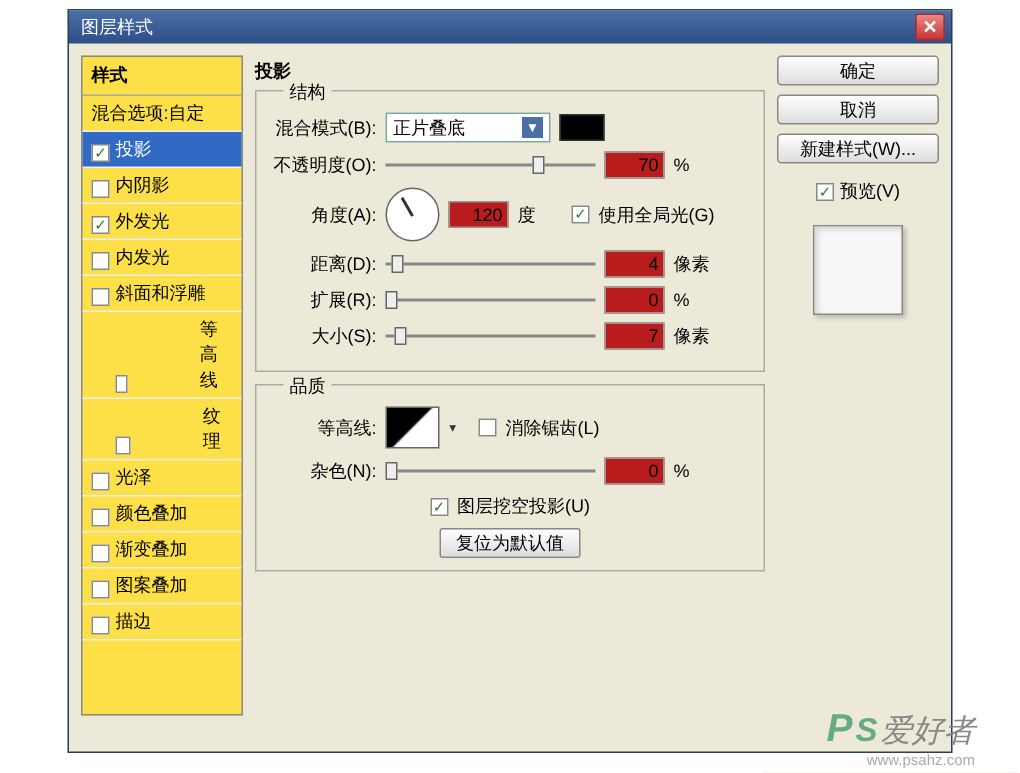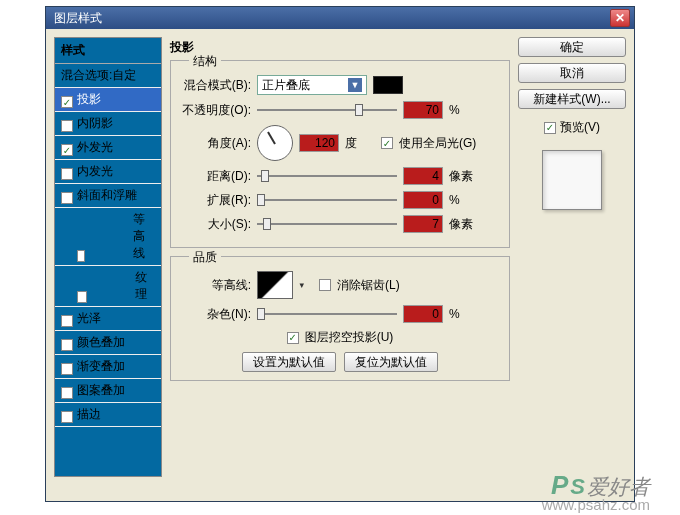--- a/index.html
+++ b/index.html
@@ -3,21 +3,21 @@
 <meta charset="utf-8">
 <style>
 * { box-sizing: border-box; margin: 0; padding: 0; font-family: "Microsoft YaHei", SimSun, sans-serif; font-size: 12px; }
 body { background: #fff; width: 680px; height: 515px; position: relative; }
 .window { position: absolute; left: 45px; top: 6px; width: 590px; height: 496px; border: 1px solid #2a3f5a; background: #ece9d8; }
 .titlebar { height: 22px; background: linear-gradient(#4b6fa7, #2d4e85); display: flex; align-items: center; padding: 0 4px; color: #fff; }
 .titlebar .title { flex: 1; padding-left: 4px; }
 .titlebar .closebtn { width: 20px; height: 18px; background: linear-gradient(#e88, #c33); border: 1px solid #933; color: #fff; display: flex; align-items: center; justify-content: center; border-radius: 2px; cursor: pointer; font-weight: bold; }
 .body { display: flex; padding: 8px; gap: 8px; height: calc(100% - 22px); }
 .left-col { width: 108px; }
-.styles-box { border: 1px solid #888; background: #0369a1; height: 440px; }
+.styles-box { border: 1px solid #888; background: #fde047; height: 440px; }
 .styles-head { border-bottom: 1px solid #aaa; padding: 4px 6px; font-weight: bold; }
 .styles-list { }
 .style-item { display: flex; align-items: flex-end; padding: 3px 6px; gap: 4px; border-bottom: 1px solid #eee; cursor: pointer; }
 .style-item.selected { background: #316ac5; color: #fff; }
 .style-item.sub { padding-left: 22px; gap: 48px; }
 .cb { width: 12px; height: 12px; border: 1px solid #888; background: #fff; display: inline-flex; align-items: center; justify-content: center; font-size: 10px; color: #2a7a2a; }
 .cb.checked::before { content: "✓"; }
 .mid-col { flex: 1; }
 .shadow-title { padding: 2px 0 4px 0; font-weight: bold; }
 .fieldset { border: 1px solid #aaa; padding: 8px; margin-bottom: 8px; position: relative; }
@@ -204,23 +204,20 @@
           <span class="unit">%</span>
         </div>
 
         <div class="row" style="justify-content:center">
           <span class="cb checked"></span>
           <span>图层挖空投影(U)</span>
         </div>
 
         <div class="default-btns">
           <div class="btn">
-              <span>设置为默认值</span>
-            </div>
-          <div class="btn">
               <span>复位为默认值</span>
             </div>
         </div>
       </div>
     </div>
 
     <div class="right-col">
       <div class="rbtn">
           <span>确定</span>
         </div>
@@ -238,13 +235,13 @@
     </div>
 
   </div>
 </div>
 
 <div class="watermark">
   <span class="p">P</span>
     <span class="s">S</span>
   <span class="txt">爱好者</span>
 </div>
-<div style="position:absolute; right:30px; bottom:2px; font-size:15px; color:#aaa;">www.psahz.com</div>
+<div style="position:absolute; right:30px; bottom:2px; font-size:10px; color:#aaa;">www.psahz.com</div>
 
 </body></html>

